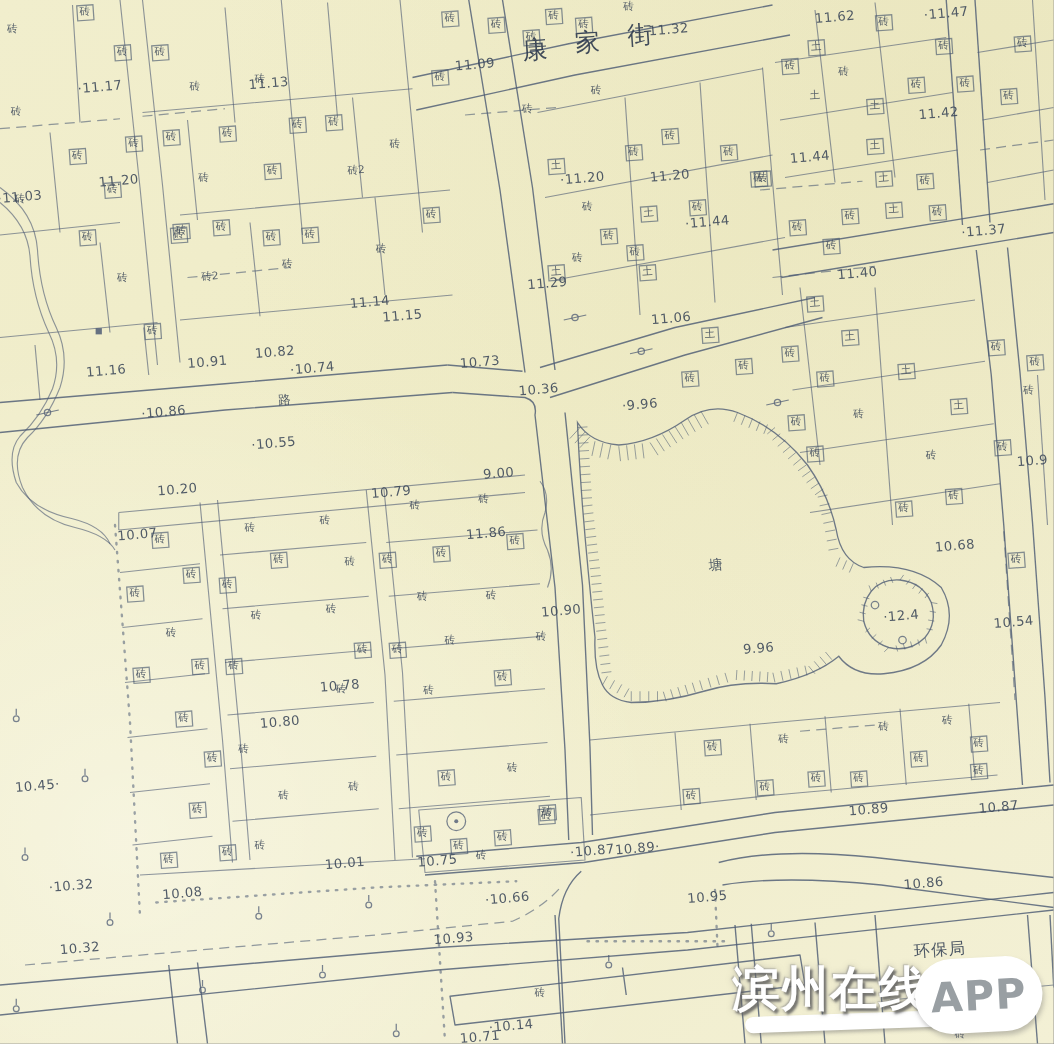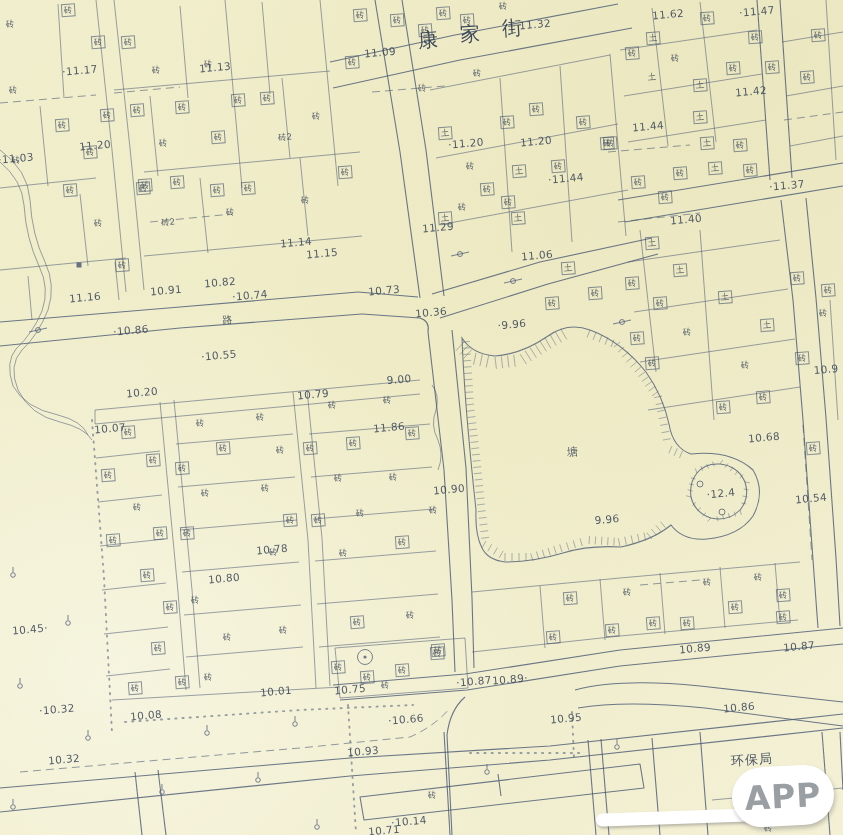--- a/index.html
+++ b/index.html
@@ -548,17 +548,18 @@
       <span class="street-ch" style="left: 512px; top: 28px;">街</span>
     </div>
   <div class="layer" id="area-layer">
       <span class="area-label" style="left: 573px; top: 452px; font-size: 11px;">塘</span>
       <span class="area-label" style="left: 228px; top: 320px; font-size: 10px;">路</span>
       <span class="area-label" style="left: 752px; top: 760px; font-size: 13px;">环保局</span>
     </div>
 
   <div class="wm">
     <div class="wm-bar"></div>
+    <span class="wm-cn">滨州在线</span>
     <span class="wm-pill">
       <span class="wm-app">APP</span>
     </span>
   </div>
 </div>
 
 </body></html>

